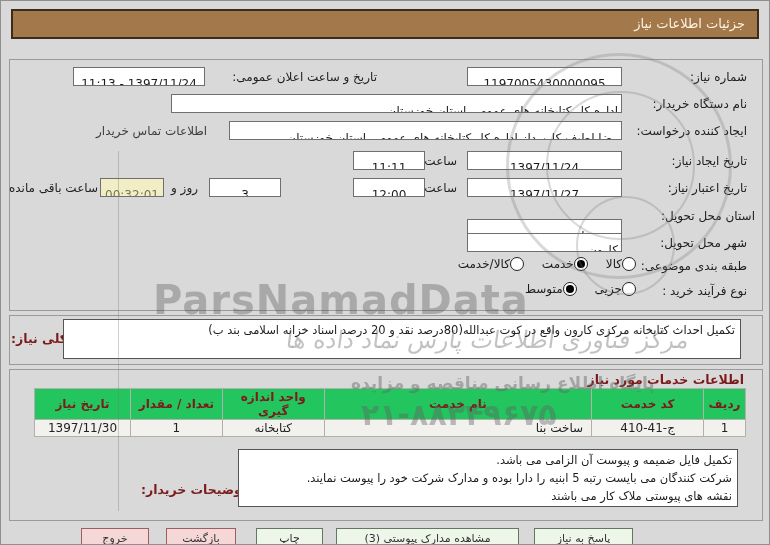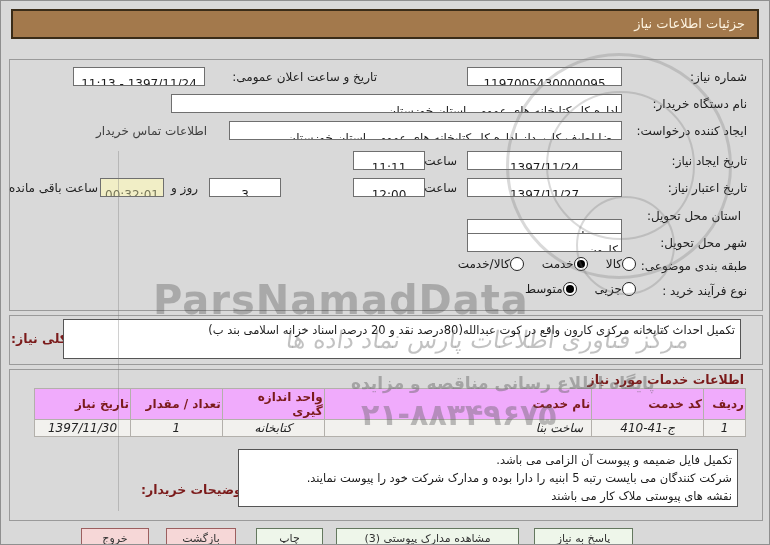--- a/index.html
+++ b/index.html
@@ -34,22 +34,22 @@
     display:inline-block;position:relative;flex:0 0 auto;}
   .radio.checked::after{content:"";position:absolute;left:2px;top:2px;width:8px;height:8px;
     border-radius:50%;background:#000;}
   .txtbox{
     position:absolute;background:#fff;border:1px solid #555;box-sizing:border-box;
     direction:rtl;text-align:right;font-size:11.5px;line-height:1.55;padding:2px 5px;overflow:hidden;
   }
   table.svc{position:absolute;left:33px;top:387px;width:712px;border-collapse:collapse;
     direction:rtl;font-size:12px;}
   table.svc th,table.svc td{border:1px solid #b3b0ab;box-sizing:border-box;}
-  table.svc th{background:#f0abfc;color:#7b1b1b;font-weight:bold;height:26px;text-align:right;}
-  table.svc td{background:#f2f1ee;height:16px;text-align:center;color:#222;font-style:italic;}
+  table.svc th{background:#22c55e;color:#7b1b1b;font-weight:bold;height:26px;text-align:center;}
+  table.svc td{background:#f2f1ee;height:16px;text-align:center;color:#222;}
   table.svc td.r{text-align:right;padding-right:8px;}
   .btn{
     position:absolute;top:527px;height:24px;box-sizing:border-box;border:1px solid #5c6e58;
     font-size:11px;text-align:center;padding-top:3px;color:#333;direction:rtl;cursor:pointer;
     white-space:nowrap;overflow:hidden;
   }
   .btn.green{background:#eef6ea;border-color:#64785f;}
   .btn.pink{background:#f6d7d7;border-color:#9c5f5f;}
   
   .wm{position:absolute;pointer-events:none;z-index:6;}
@@ -97,21 +97,21 @@
 
   <div class="lbl" style="right:22px;top:180px;">تاریخ اعتبار نیاز:</div>
   <div class="inp center" style="right:147px;top:177px;width:155px;">1397/11/27</div>
   <div class="lbl" style="right:312px;top:180px;">ساعت</div>
   <div class="inp center" style="left:352px;top:177px;width:72px;">12:00</div>
   <div class="inp center" style="left:208px;top:177px;width:72px;">3</div>
   <div class="lbl" style="left:170px;top:180px;">روز و</div>
   <div class="inp countdown" style="left:99px;top:177px;width:64px;">00:32:01</div>
   <div class="lbl" style="left:8px;top:180px;">ساعت باقی مانده</div>
 
-  <div class="lbl" style="right:28px;top:208px;margin-left:8px;">استان محل تحویل:</div>
+  <div class="lbl" style="right:14px;top:208px;margin-left:8px;">استان محل تحویل:</div>
   <div class="inp rtl" style="right:147px;top:218px;width:155px;">خوزستان</div>
 
   <div class="lbl" style="right:22px;top:235px;">شهر محل تحویل:</div>
   <div class="inp rtl" style="right:147px;top:232px;width:155px;">کارون</div>
 
   <div class="lbl" style="right:22px;top:258px;">طبقه بندی موضوعی:</div>
   <div class="radio-row" style="right:133px;top:256px;">
     <span class="opt">
       <span class="radio"></span>
       <span>کالا</span>

